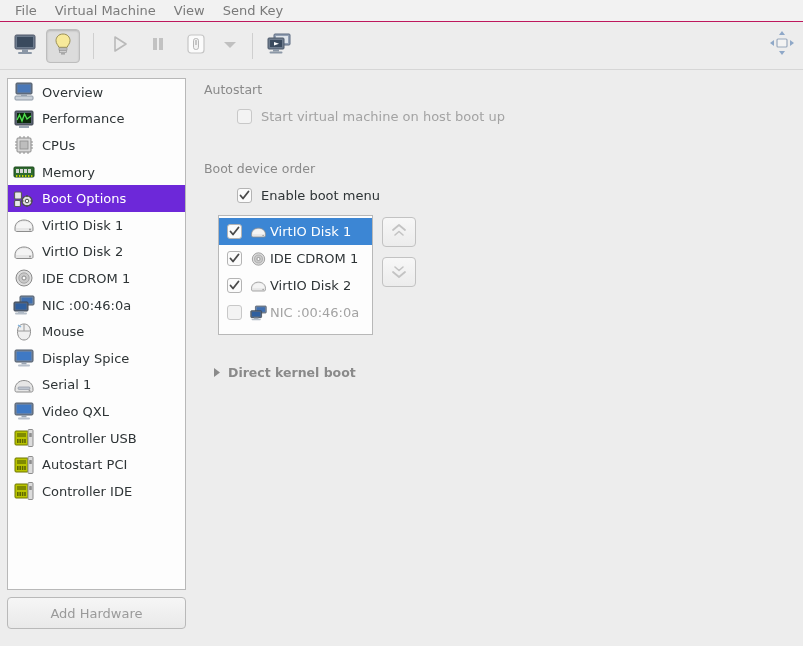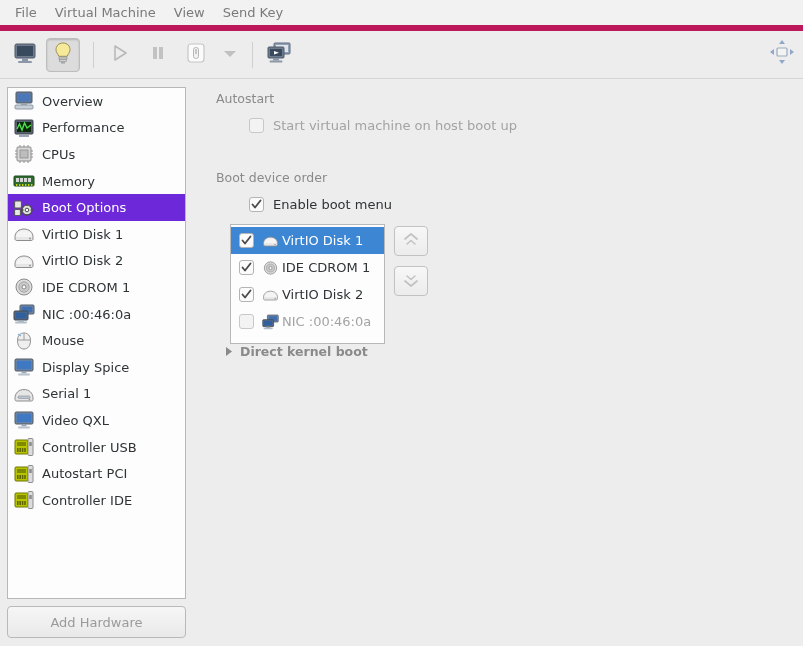--- a/index.html
+++ b/index.html
@@ -12,23 +12,23 @@
     background: #ededed;
     font-family: "DejaVu Sans", sans-serif;
     font-size: 12.5px;
     color: #2e3436;
     overflow: hidden;
     position: relative;
   }
 
   
   .menubar {
-    height: 31px;
+    height: 22px;
     background: #f2f2f2;
-    border-bottom: 6px solid #be185d;
+    border-bottom: 1px solid #be185d;
     display: flex;
     align-items: center;
     padding-left: 6px;
     box-sizing: border-box;
   }
   .menu-item {
     padding: 4px 9px;
     font-size: 13px;
     color: #7a7a7a;
     white-space: nowrap;
@@ -83,21 +83,20 @@
     height: 30px;
     display: flex;
     align-items: center;
     justify-content: center;
   }
 
   
   .content {
     display: flex;
     height: 567px;
-    gap: 12px;
   }
 
   
   .sidebar {
     width: 192px;
     box-sizing: border-box;
     padding: 8px 6px 8px 7px;
     display: flex;
     flex-direction: column;
   }
@@ -225,20 +224,21 @@
     border-radius: 4px;
     background: linear-gradient(#f7f7f7, #ececec);
     display: flex;
     align-items: center;
     justify-content: center;
   }
 
   .expander {
     display: flex;
     align-items: center;
+    margin-top: 30px;
     margin-left: 6px;
   }
   .expander-tri {
     width: 14px;
     display: flex;
     justify-content: center;
     margin-right: 4px;
   }
   .expander-label {
     font-size: 12.5px;

